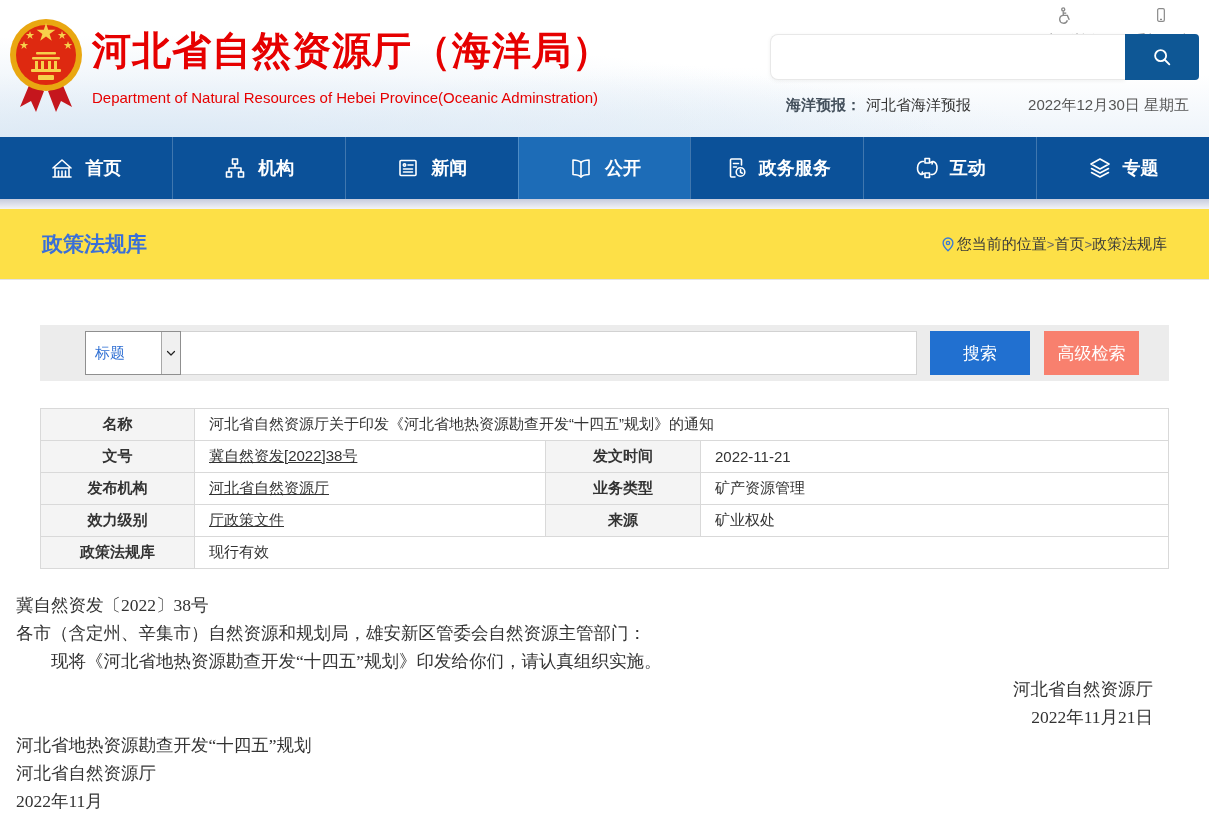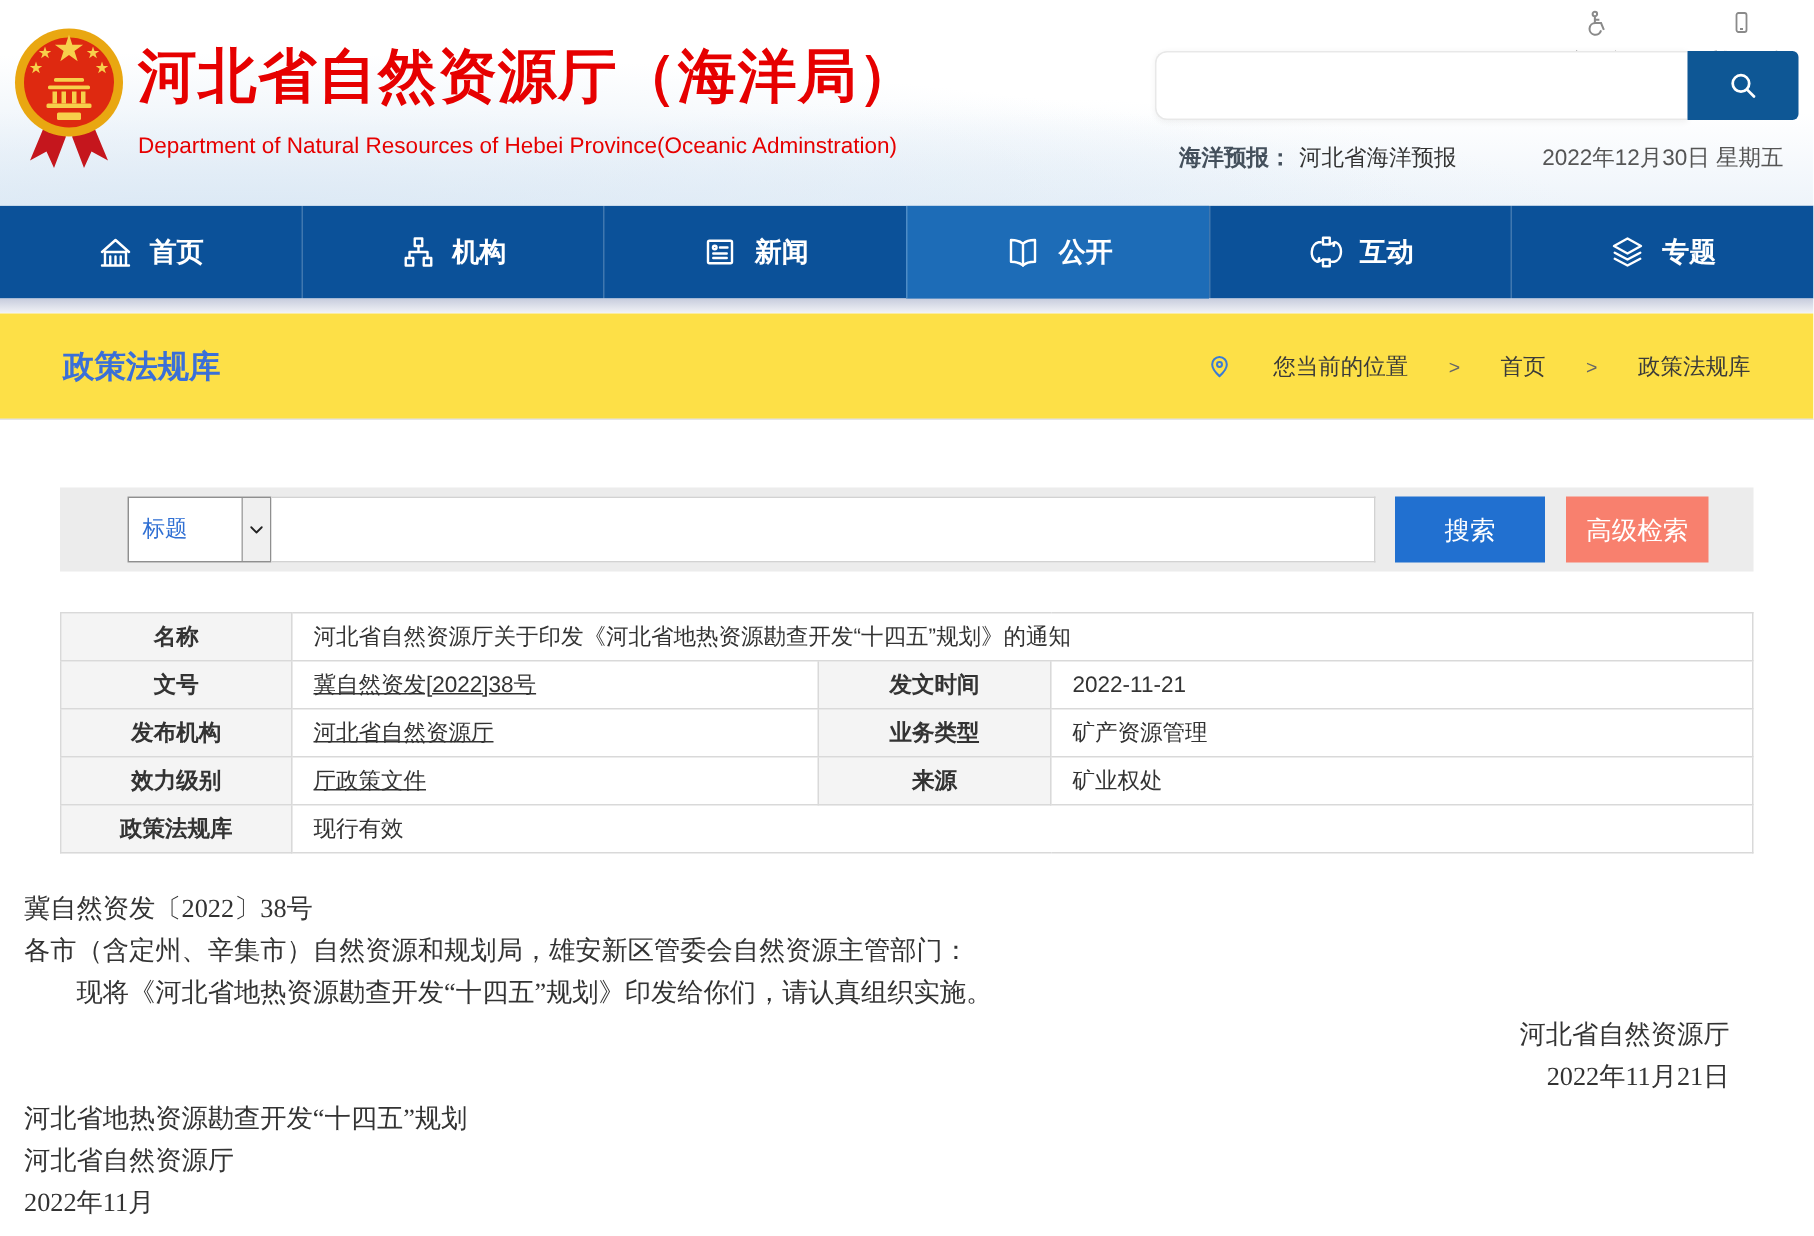--- a/index.html
+++ b/index.html
@@ -53,21 +53,21 @@
   .nav-item svg { stroke:#fff; fill:none; stroke-width:1.6; stroke-linecap:round; stroke-linejoin:round; }
 
   .nav-strip { height:10px; background:linear-gradient(#c7ccdd, #f3f4f7); }
 
   
   .crumb-band {
     height:71px; background:#fde047; border-bottom:1px solid #e2e3e7;
     display:flex; align-items:center; justify-content:space-between; padding:0 42px 0 42px;
   }
   .page-title { font-size:21px; font-weight:bold; color:#3a6fd8; }
-  .crumbs { display:flex; align-items:center; gap:27px; font-size:15px; color:#3a3a3a;justify-content:space-between; }
+  .crumbs { display:flex; align-items:center; gap:0; font-size:15px; color:#3a3a3a;justify-content:space-between; }
   .crumb-sep { color:#666; font-size:13px; }
   .crumb-link { cursor:pointer; }
 
   
   .content { background:#fff; padding:45px 40px 0 40px; }
 
   .search-form {
     background:#ececec; height:56px; display:flex; align-items:center;
     padding:0 30px 0 45px;
   }
@@ -201,20 +201,29 @@
     </div>
     <div class="nav-item active">
       <svg width="26" height="24" viewBox="0 0 24 24">
         <path d="M12 6.5C10 4.5 7 4 4 4v14.5c3 0 6 .5 8 2.5 2-2 5-2.5 8-2.5V4c-3 0-6 .5-8 2.5z"></path>
         <path d="M12 6.5V21"></path>
       </svg>
       <span>公开</span>
     </div>
     <div class="nav-item">
       <svg width="24" height="24" viewBox="0 0 24 24">
+        <path d="M17.5 9V4a1 1 0 0 0-1-1H7.5a1 1 0 0 0-1 1v16a1 1 0 0 0 1 1H11"></path>
+        <path d="M9.5 7.5h5M9.5 11h3"></path>
+        <circle cx="16.5" cy="16" r="4.3"></circle>
+        <path d="M16.5 13.8v2.4l1.8 1"></path>
+      </svg>
+      <span>政务服务</span>
+    </div>
+    <div class="nav-item">
+      <svg width="24" height="24" viewBox="0 0 24 24">
         <rect x="10" y="2.5" width="4.5" height="4.5"></rect>
         <rect x="10" y="17" width="4.5" height="4.5"></rect>
         <path d="M8.5 5.5H7a5.5 6.8 0 0 0-1 13M9 17.5l-2.2 1 .6-2.4"></path>
         <path d="M16 18.5h1.5a5.5 6.8 0 0 0 1-13M15.5 6.5l2.2-1-.6 2.4"></path>
       </svg>
       <span>互动</span>
     </div>
     <div class="nav-item">
       <svg width="24" height="24" viewBox="0 0 24 24">
         <path d="M12 3l9 5-9 5-9-5 9-5z"></path>

